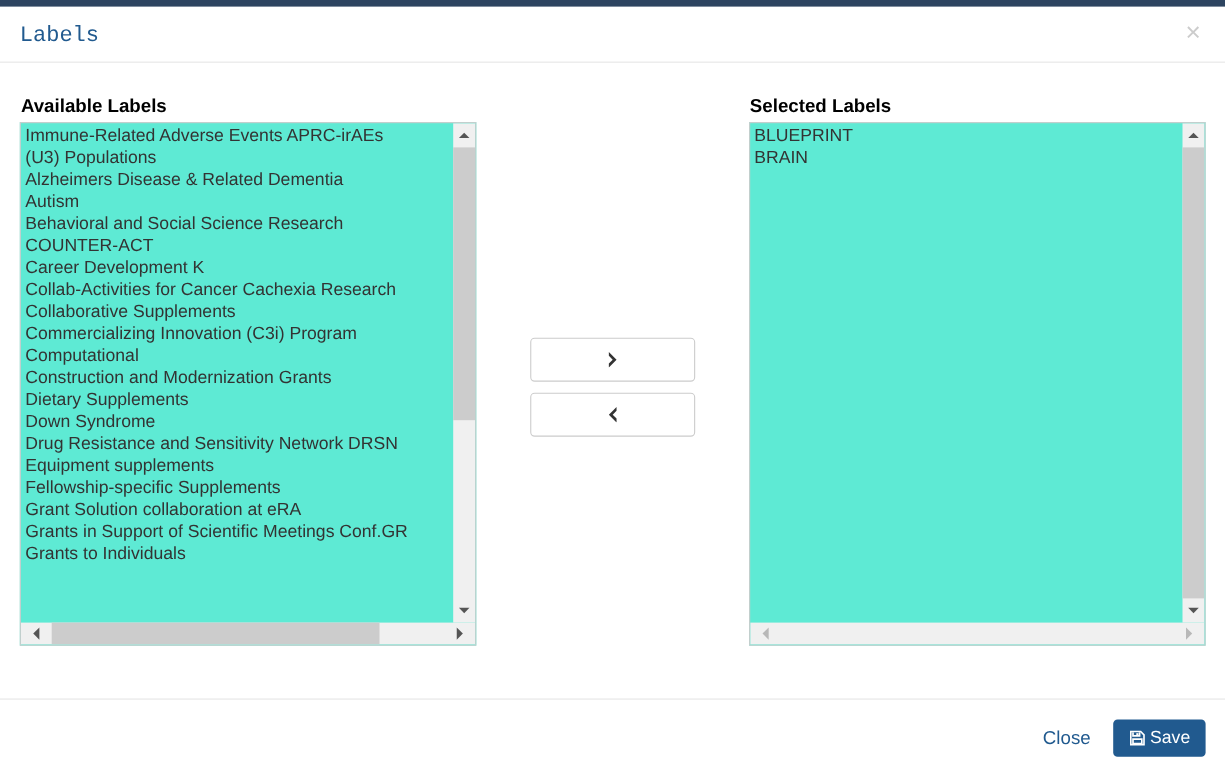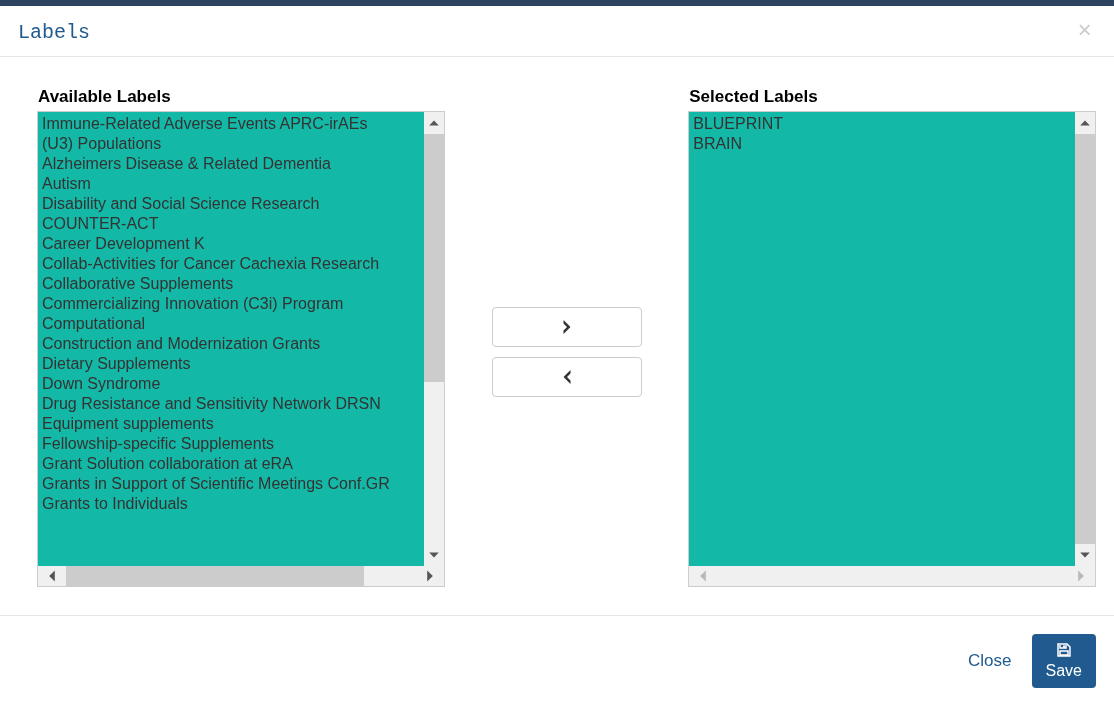--- a/index.html
+++ b/index.html
@@ -33,39 +33,38 @@
       font-size: 24px;
       color: #ccc;
       cursor: pointer;
       line-height: 1;
       padding: 0 4px;
     }
     .modal-body {
       padding: 30px 18px 20px 18px;
       display: flex;
       gap: 16px;
-      margin-left: 19px;
     }
     .panel {
       display: flex;
       flex-direction: column;
     }
     .panel-left { width: 432px; }
     .panel-right { width: 432px; }
     .panel-title {
       font-size: 17px;
       font-weight: bold;
       color: #000;
       margin-bottom: 4px;
       padding-left: 1px;
     }
     .listbox {
       border: 1px solid #ccc;
       height: 476px;
-      background: #14b8a6;
+      background: #5eead4;
       position: relative;
       overflow: hidden;
     }
     .list-content {
       position: absolute;
       top: 0; left: 0; right: 20px; bottom: 20px;
       overflow: hidden;
       padding: 2px 4px;
     }
     .list-item {
@@ -173,21 +172,20 @@
       background: #215a8f;
       color: #fff;
       border: none;
       border-radius: 4px;
       padding: 8px 14px;
       font-size: 16px;
       cursor: pointer;
       display: inline-flex;
       align-items: center;
       gap: 4px;
-      flex-direction: column;
     }
     .btn-save svg { width: 16px; height: 16px; fill: #fff; }
     .scroll-disabled svg path { fill: #b8b8b8; }
     .scroll-enabled svg path { fill: #555; }
   </style>
 </head>
 <body>
 
 <div class="modal-bar"></div>
 
@@ -199,21 +197,21 @@
 <div class="modal-body">
 
   <div class="panel panel-left">
     <div class="panel-title">Available Labels</div>
     <div class="listbox">
       <div class="list-content" id="available-list">
           <div class="list-item">Immune-Related Adverse Events APRC-irAEs</div>
           <div class="list-item">(U3) Populations</div>
           <div class="list-item">Alzheimers Disease &amp; Related Dementia</div>
           <div class="list-item">Autism</div>
-          <div class="list-item">Disability and Social Science Research</div>
+          <div class="list-item">Behavioral and Social Science Research</div>
           <div class="list-item">COUNTER-ACT</div>
           <div class="list-item">Career Development K</div>
           <div class="list-item">Collab-Activities for Cancer Cachexia Research</div>
           <div class="list-item">Collaborative Supplements</div>
           <div class="list-item">Commercializing Innovation (C3i) Program</div>
           <div class="list-item">Computational</div>
           <div class="list-item">Construction and Modernization Grants</div>
           <div class="list-item">Dietary Supplements</div>
           <div class="list-item">Down Syndrome</div>
           <div class="list-item">Drug Resistance and Sensitivity Network DRSN</div>

